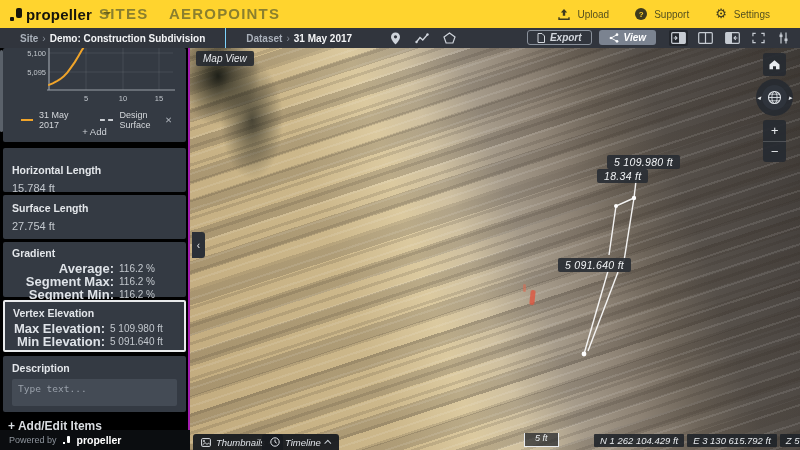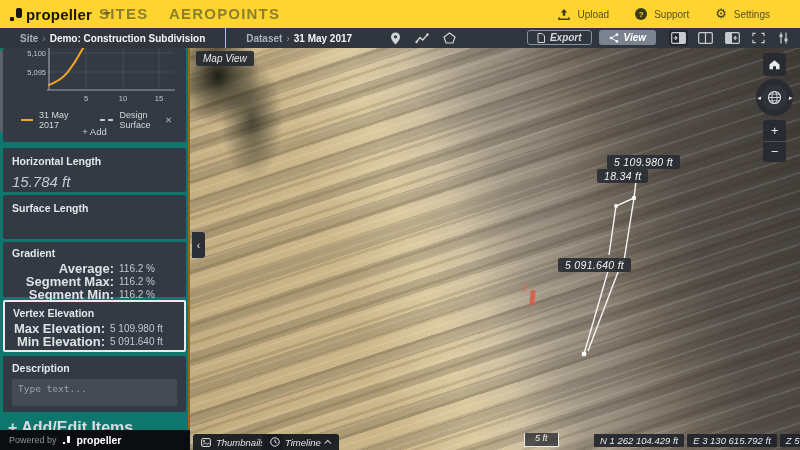--- a/index.html
+++ b/index.html
@@ -42,54 +42,54 @@
   .toolbar-right { margin-left:auto; display:flex; align-items:flex-start; gap:7px; padding-right:8px;font-style:italic; }
   .btn-export { display:flex; align-items:center; gap:5px; border:1px solid #8a919b; border-radius:3px;
     color:#d3d7dd; font-size:10px; font-weight:bold; padding:1px 9px; height:15px; cursor:pointer; }
   .btn-share { display:flex; align-items:center; gap:5px; background:#7b8390; border-radius:3px;
     color:#ffffff; font-size:10px; font-weight:bold; padding:1px 10px; height:15px; cursor:pointer; }
   .view-icons { display:flex; align-items:center; gap:8px; margin-left:6px; }
   .view-icon { display:flex; align-items:center; justify-content:center; padding:2px; border-radius:2px; cursor:pointer; }
   .view-icon.pressed { background:#23262c; }
 
   
-  .sidebar { position:absolute; left:0; top:48px; width:190px; height:382px; background:#0f766e;
-    border-right:2px solid #a16207; z-index:20; }
+  .sidebar { position:absolute; left:0; top:48px; width:190px; height:382px; background:#000000;
+    border-right:2px solid #a21caf; z-index:20; }
   .scrollthumb { position:absolute; left:0; top:2px; width:3px; height:82px; background:#5a616a; border-radius:2px; }
   .card { position:absolute; left:3px; width:183px; background:#343a43; border-radius:2px; }
   .card-title { font-size:10.5px; font-weight:bold; color:#e3e6ea; }
-  .card-value { font-size:15px; color:#c3c8ce;font-style:italic; }
+  .card-value { font-size:11px; color:#c3c8ce; }
 
   .card-chart { top:0; height:94px; }
   .plot-svg { position:absolute; left:0; top:0; }
   .legend-row { position:absolute; left:0; top:62px; width:100%; display:flex; align-items:center;
     padding:0 14px 0 18px; gap:6px; font-size:9px; color:#d4d7db; }
   .swatch-line { width:12px; height:2px; background:#f0a42a; flex:none; }
   .swatch-dash { width:13px; border-top:2px dashed #c9cdd2; flex:none; margin-left:22px; }
   .legend-x { margin-left:auto; color:#aeb4bb; font-size:8.5px; cursor:pointer; }
   .legend-add { position:absolute; left:0; top:78px; width:100%; text-align:center; font-size:9.5px; color:#cfd3d8; cursor:pointer; }
 
-  .card-hl { top:100px; height:44px; padding:7px 9px; }
+  .card-hl { top:100px; height:44px; padding:16px 9px; }
   .card-sl { top:147px; height:44px; padding:7px 9px; }
   .card-hl .card-title, .card-sl .card-title { margin-bottom:6px; }
 
   .card-grad { top:194px; height:55px; padding:5px 9px; }
   .kv-grid { display:grid; grid-template-columns:102px auto; column-gap:5px; row-gap:0; margin-top:3px; }
   .kv-grid .k { text-align:right; font-size:13px; font-weight:bold; color:#dfe3e8; line-height:13px; }
   .kv-grid .v { font-size:10px; color:#c3c8ce; line-height:13px; }
 
   .card-vertex { top:252px; height:52px; padding:5px 8px; border:2px solid #e8eaec; }
   .card-vertex .kv-grid { grid-template-columns:92px auto; }
 
   .card-desc { top:308px; height:56px; padding:6px 9px; }
   .desc-input { display:block; width:165px; height:27px; margin-top:5px; background:#444b55; border:none;
     border-radius:2px; resize:none; padding:4px 6px; font-family:"DejaVu Sans Mono", monospace;
     font-size:9.5px; color:#cfd3d8; }
   .desc-input::placeholder { color:#99a0aa; }
-  .add-edit { position:absolute; left:8px; top:371px; font-size:16px; font-weight:bold; color:#d8dbdf; cursor:pointer; }
+  .add-edit { position:absolute; left:8px; top:371px; font-size:12px; font-weight:bold; color:#d8dbdf; cursor:pointer; }
 
   .collapse-tab { position:absolute; left:192px; top:232px; width:13px; height:26px; background:#2b3037;
     border-radius:0 3px 3px 0; color:#e8eaed; font-size:10px; display:flex; align-items:center;
     justify-content:center; z-index:25; cursor:pointer; }
 
   
   .powered { position:absolute; left:0; bottom:0; width:190px; height:20px; background:#0b0d10;
     display:flex; align-items:center; gap:6px; padding:0 9px; z-index:30; }
   .powered-label { font-size:9px; color:#8f959d; }
   .mini-mark { position:relative; width:8px; height:10px; flex:none; }
@@ -369,20 +369,21 @@
       <div class="legend-add">+ Add</div>
     </div>
 
     <div class="card card-hl">
       <div class="card-title">Horizontal Length</div>
       <div class="card-value">15.784 ft</div>
     </div>
 
     <div class="card card-sl">
       <div class="card-title">Surface Length</div>
+      <div class="card-value">27.754 ft</div>
     </div>
 
     <div class="card card-grad">
       <div class="card-title">Gradient</div>
       <div class="kv-grid">
         <span class="k">Average:</span>
         <span class="v">116.2 %</span>
         <span class="k">Segment Max:</span>
         <span class="v">116.2 %</span>
         <span class="k">Segment Min:</span>

